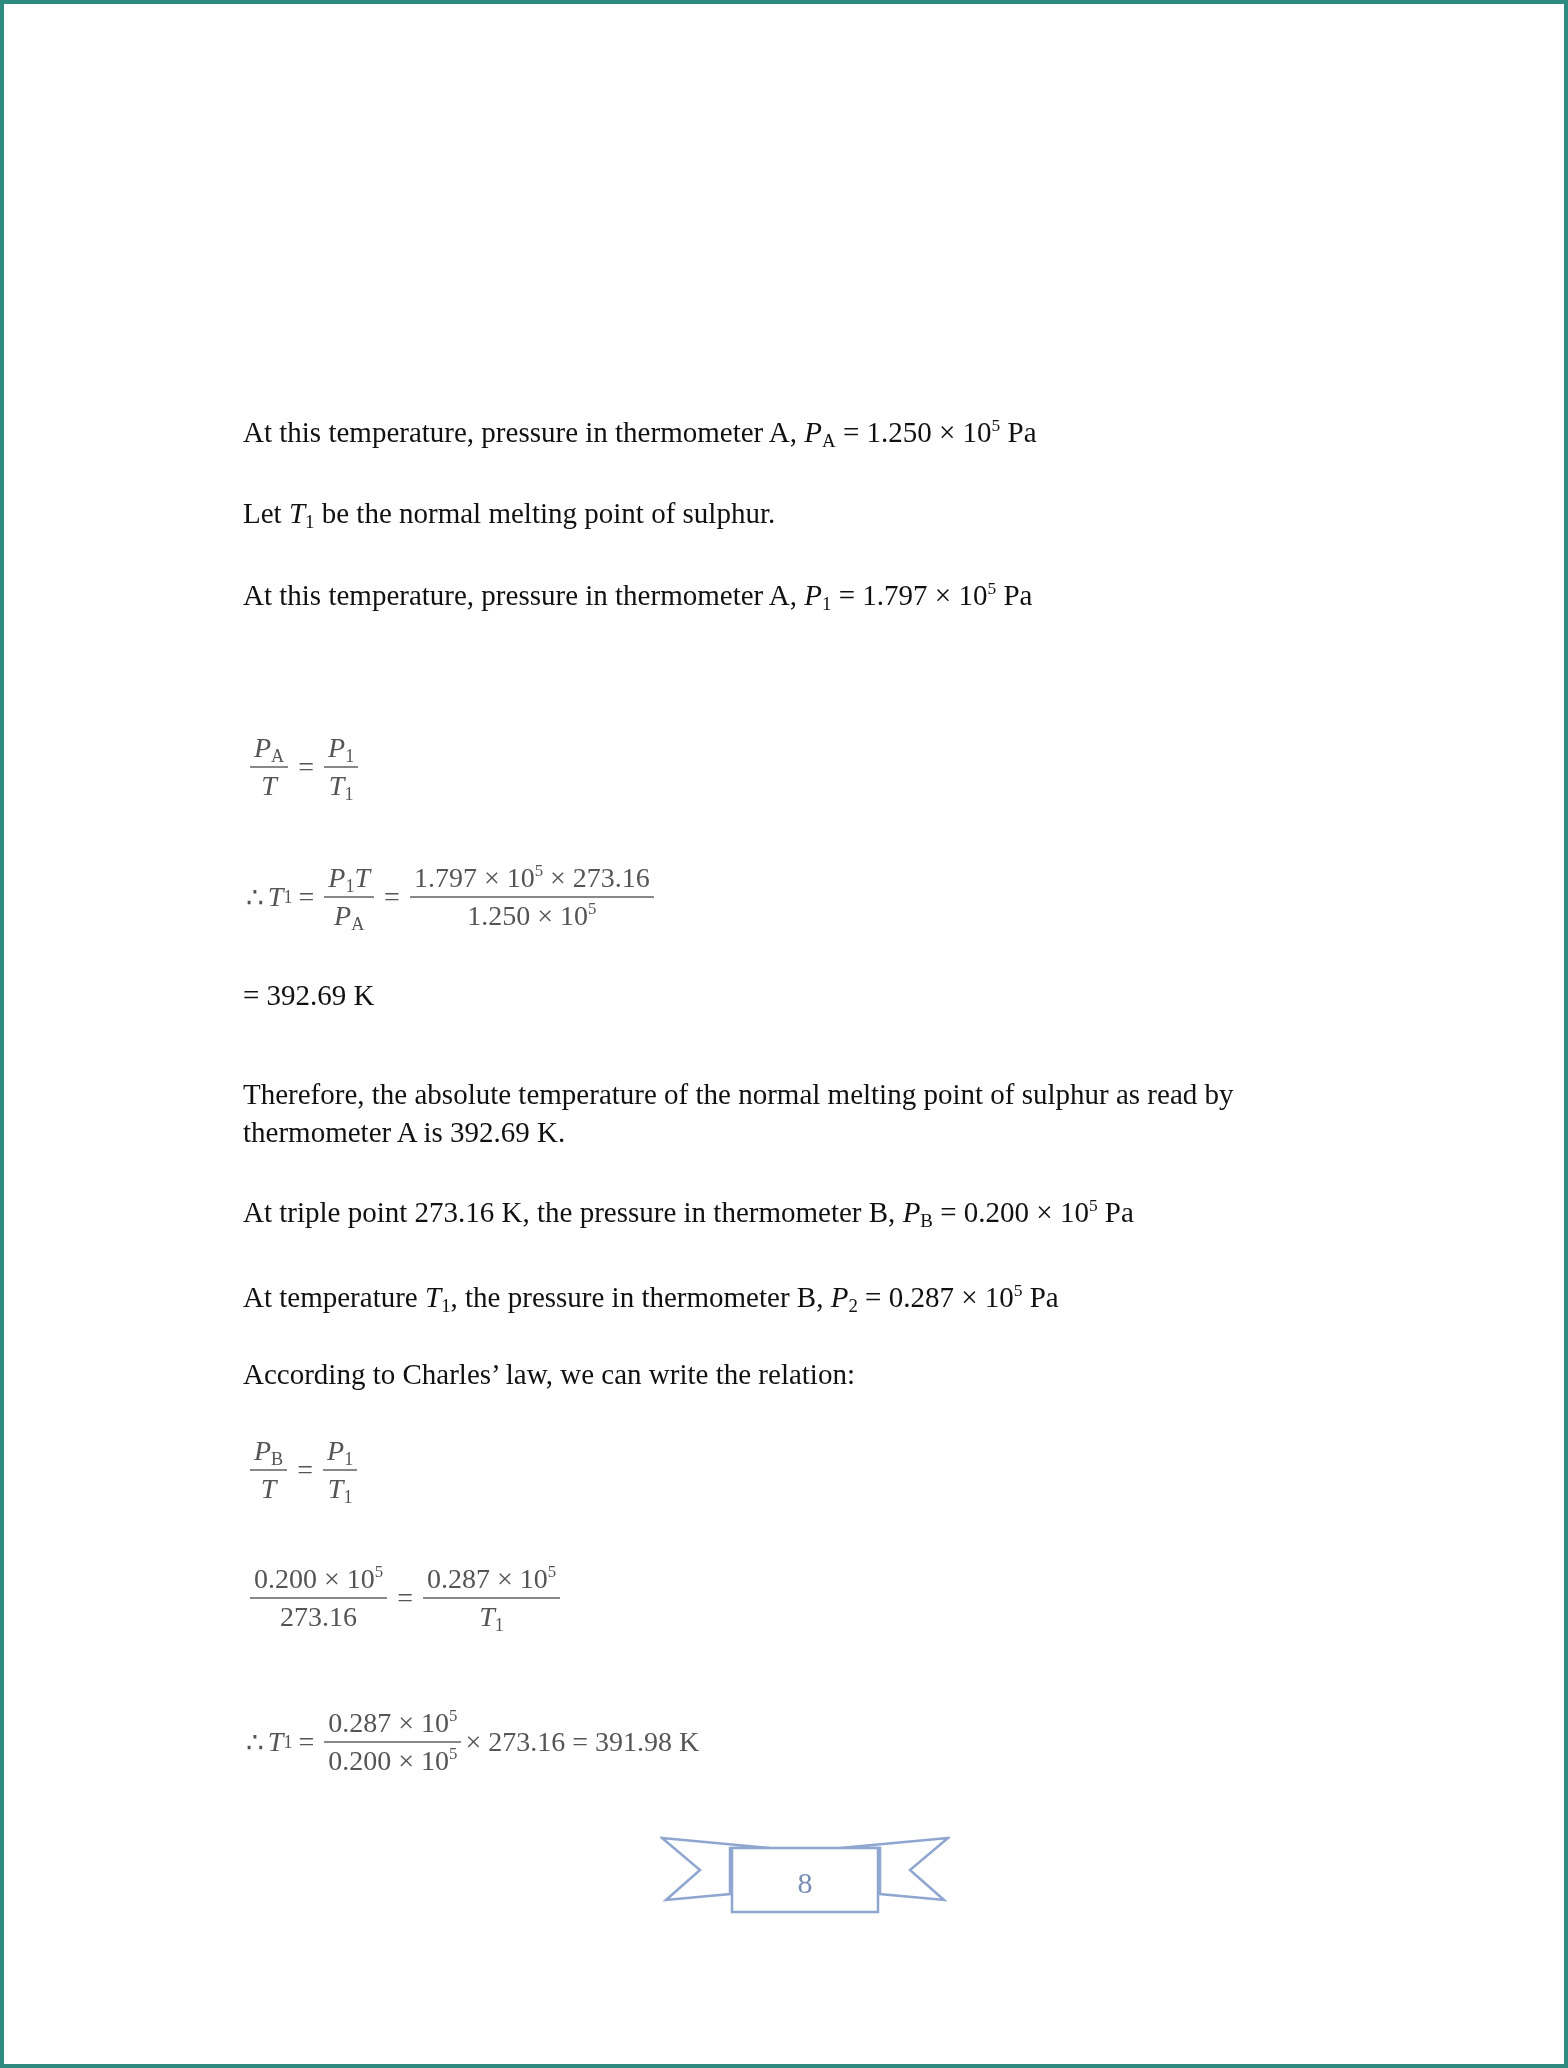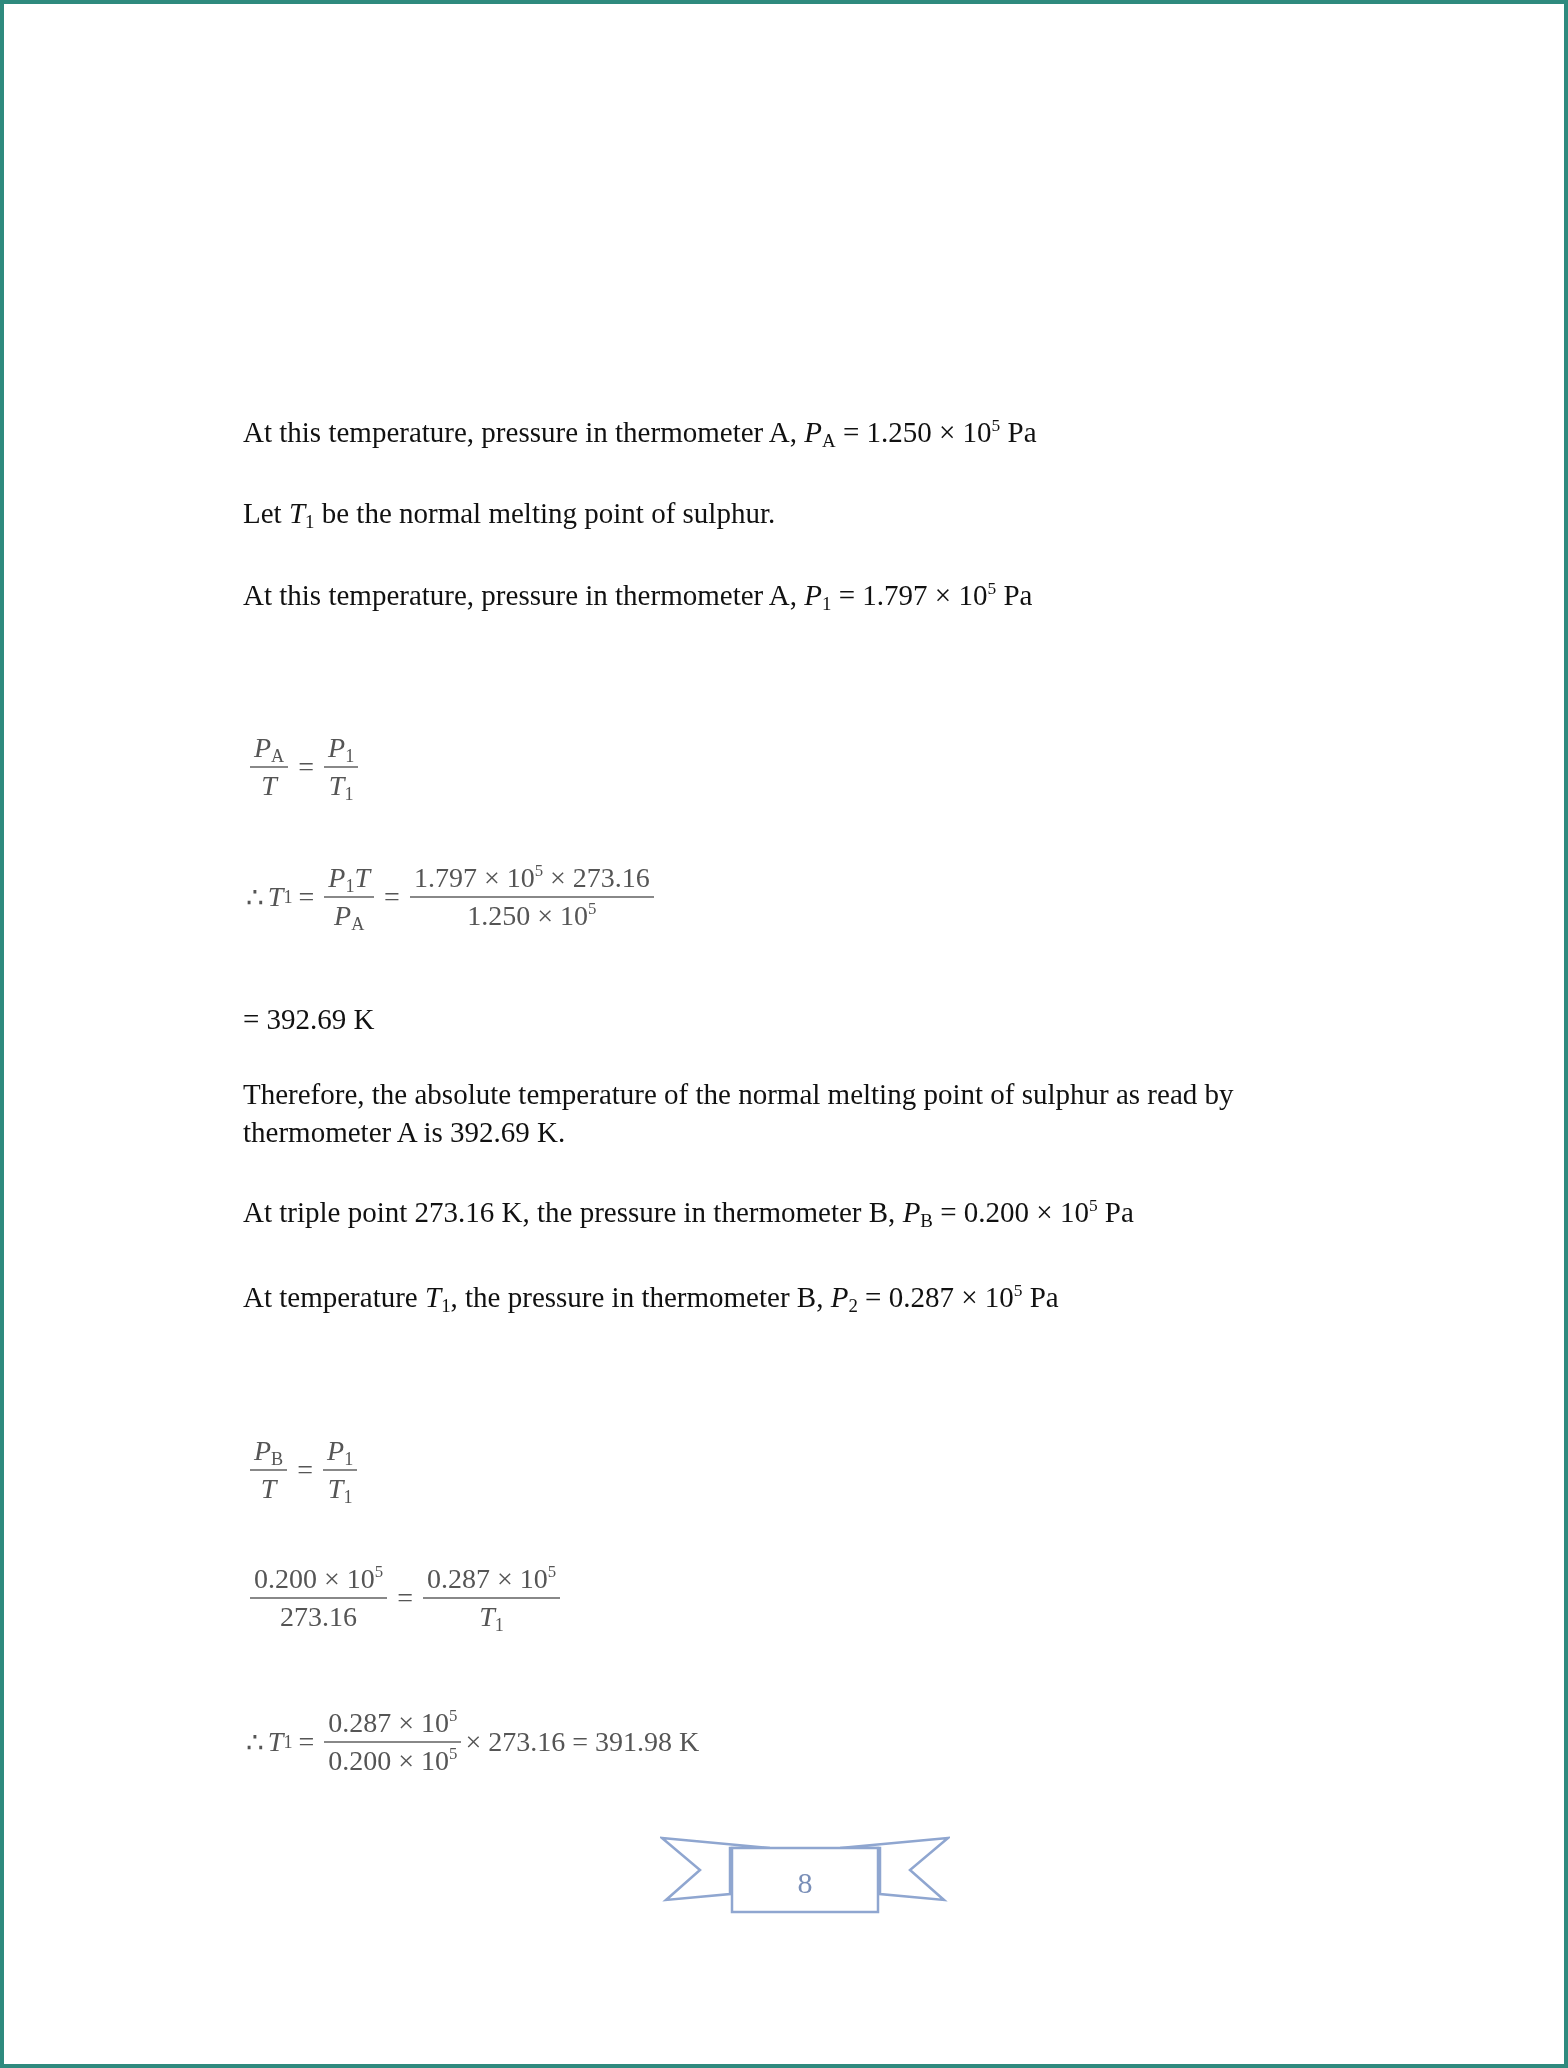--- a/index.html
+++ b/index.html
@@ -54,29 +54,30 @@
         <span class="num"><i>P</i><sub>1</sub><i>T</i></span>
         <span class="den"><i>P</i><sub>A</sub></span>
       </span>
     <span class="op">=</span>
     <span class="frac">
         <span class="num"><span>1.797 × 10</span><sup>5</sup><span> × 273.16</span></span>
         <span class="den"><span>1.250 × 10</span><sup>5</sup></span>
       </span>
   </div>
 
-  <div class="p" style="top:1000px">= 392.69 K</div>
+  <div class="p" style="top:976px">= 392.69 K</div>
 
   <div class="p" style="top:1075px">Therefore, the absolute temperature of the normal melting point of sulphur as read by</div>
   <div class="p" style="top:1113px">thermometer A is 392.69 K.</div>
 
   <div class="p" style="top:1193px"><span>At triple point 273.16 K, the pressure in thermometer B, </span><i>P</i><sub>B</sub><span> = 0.200 × 10</span><sup>5</sup><span> Pa</span></div>
 
   <div class="p" style="top:1278px"><span>At temperature </span><i>T</i><sub>1</sub><span>, the pressure in thermometer B, </span><i>P</i><sub>2</sub><span> = 0.287 × 10</span><sup>5</sup><span> Pa</span></div>
 
+  <div class="p" style="top:1355px">According to Charles’ law, we can write the relation:</div>
 
   <div class="eq" style="top:1435px">
     <span class="frac">
         <span class="num"><i>P</i><sub>B</sub></span>
         <span class="den"><i>T</i></span>
       </span>
     <span class="op">=</span>
     <span class="frac">
         <span class="num"><i>P</i><sub>1</sub></span>
         <span class="den"><i>T</i><sub>1</sub></span>

